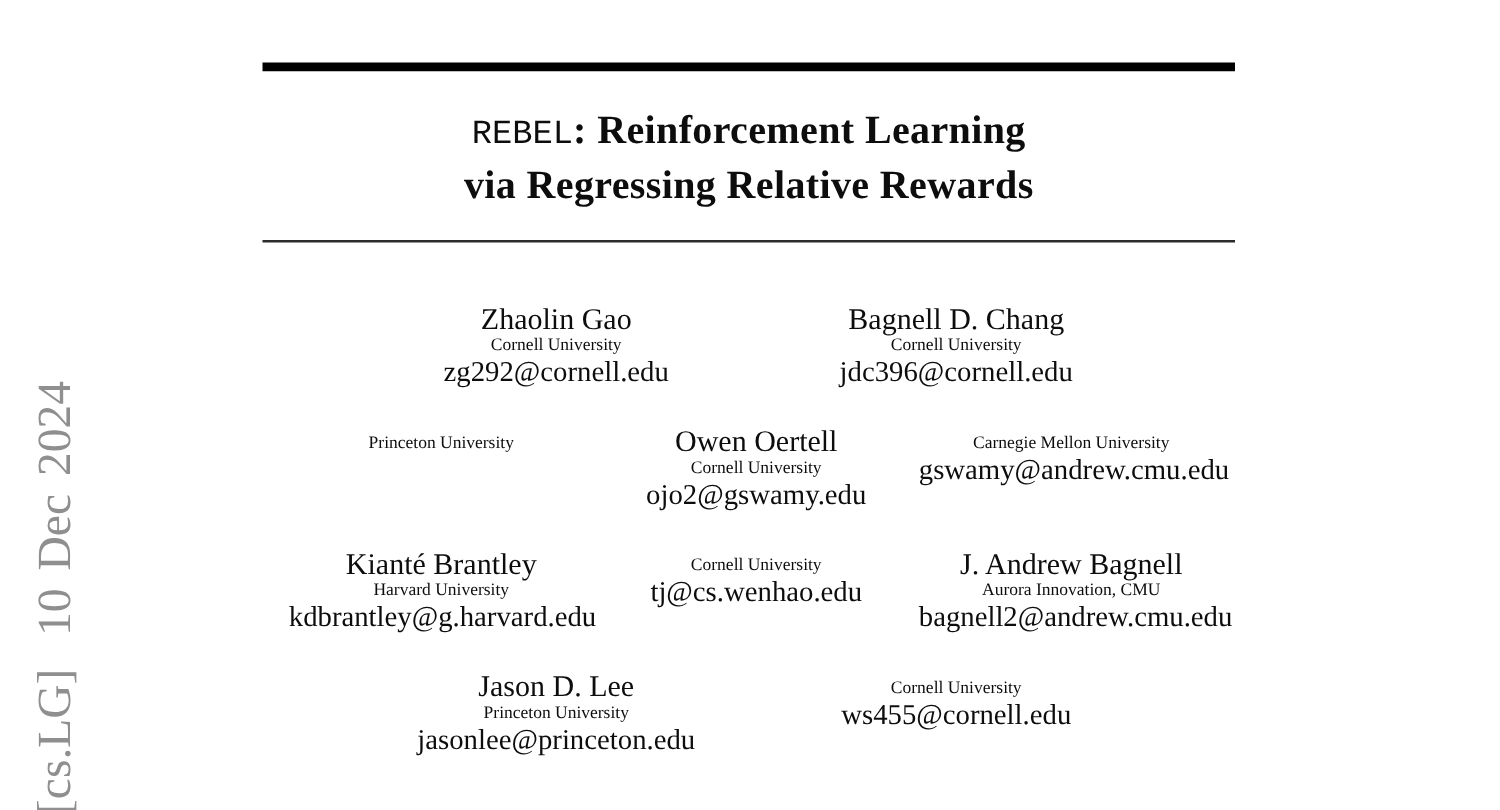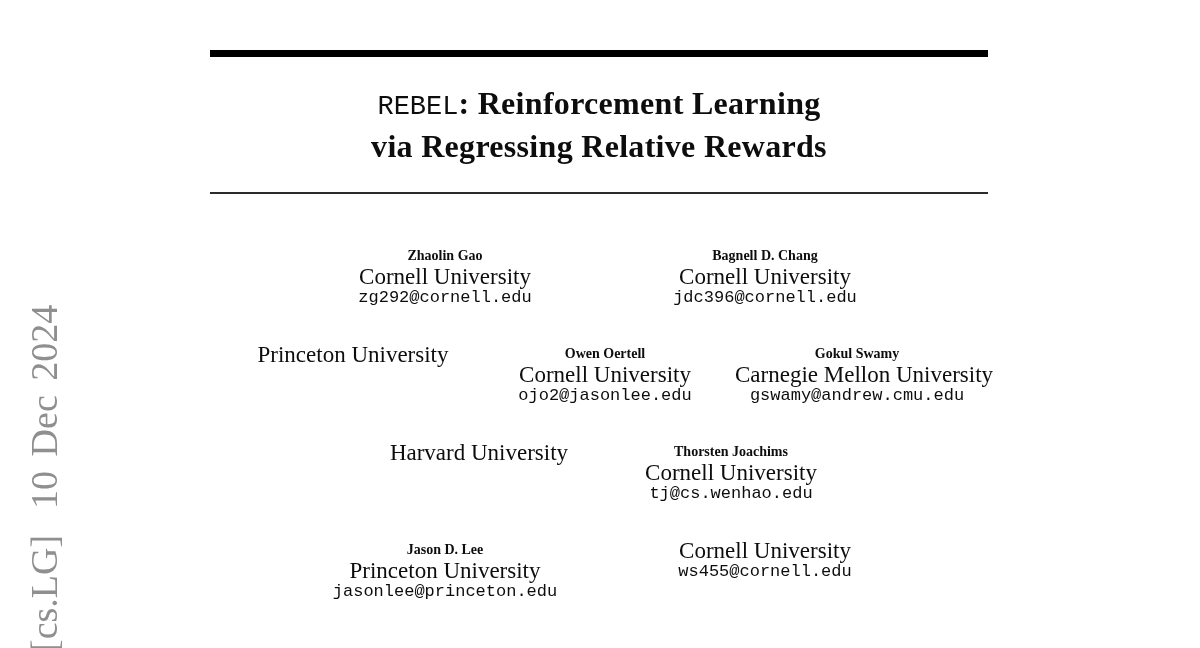--- a/index.html
+++ b/index.html
@@ -70,31 +70,31 @@
     margin-bottom: 35px;
   }
   .author-row.cols-2 { gap: 76px; }
   .author-row.cols-3 { gap: 8px; }
   .author-card {
     width: 244px;
     text-align: center;
     white-space: nowrap;
   }
   .author-name {
-    font-weight: bold;
-    font-size: 14px;
+    font-weight: normal;
+    font-size: 24px;
     line-height: 20px;
   }
   .author-affil {
-    font-size: 23px;
+    font-size: 14px;
     line-height: 21px;
   }
   .author-email {
-    font-family: Liberation Mono, monospace;
-    font-size: 17px;
+    font-family: Liberation Serif, serif;
+    font-size: 23px;
     line-height: 22px;
   }
   
   .watermark {
     position: absolute;
     left: 24px;
     top: 652px;
     transform: rotate(-90deg);
     transform-origin: 0 0;
     font-size: 38px;
@@ -135,37 +135,42 @@
       </div>
     </div>
 
     <div class="author-row cols-3">
       <div class="author-card">
         <div class="author-affil">Princeton University</div>
       </div>
       <div class="author-card">
         <div class="author-name">Owen Oertell</div>
         <div class="author-affil">Cornell University</div>
-        <div class="author-email">ojo2@jasonlee.edu</div>
+        <div class="author-email">ojo2@gswamy.edu</div>
       </div>
       <div class="author-card">
-        <div class="author-name">Gokul Swamy</div>
         <div class="author-affil">Carnegie Mellon University</div>
         <div class="author-email">gswamy@andrew.cmu.edu</div>
       </div>
     </div>
 
     <div class="author-row cols-3">
       <div class="author-card">
+        <div class="author-name">Kianté Brantley</div>
         <div class="author-affil">Harvard University</div>
+        <div class="author-email">kdbrantley@g.harvard.edu</div>
       </div>
       <div class="author-card">
-        <div class="author-name">Thorsten Joachims</div>
         <div class="author-affil">Cornell University</div>
         <div class="author-email">tj@cs.wenhao.edu</div>
+      </div>
+      <div class="author-card">
+        <div class="author-name">J. Andrew Bagnell</div>
+        <div class="author-affil">Aurora Innovation, CMU</div>
+        <div class="author-email">bagnell2@andrew.cmu.edu</div>
       </div>
     </div>
 
     <div class="author-row cols-2">
       <div class="author-card">
         <div class="author-name">Jason D. Lee</div>
         <div class="author-affil">Princeton University</div>
         <div class="author-email">jasonlee@princeton.edu</div>
       </div>
       <div class="author-card">

